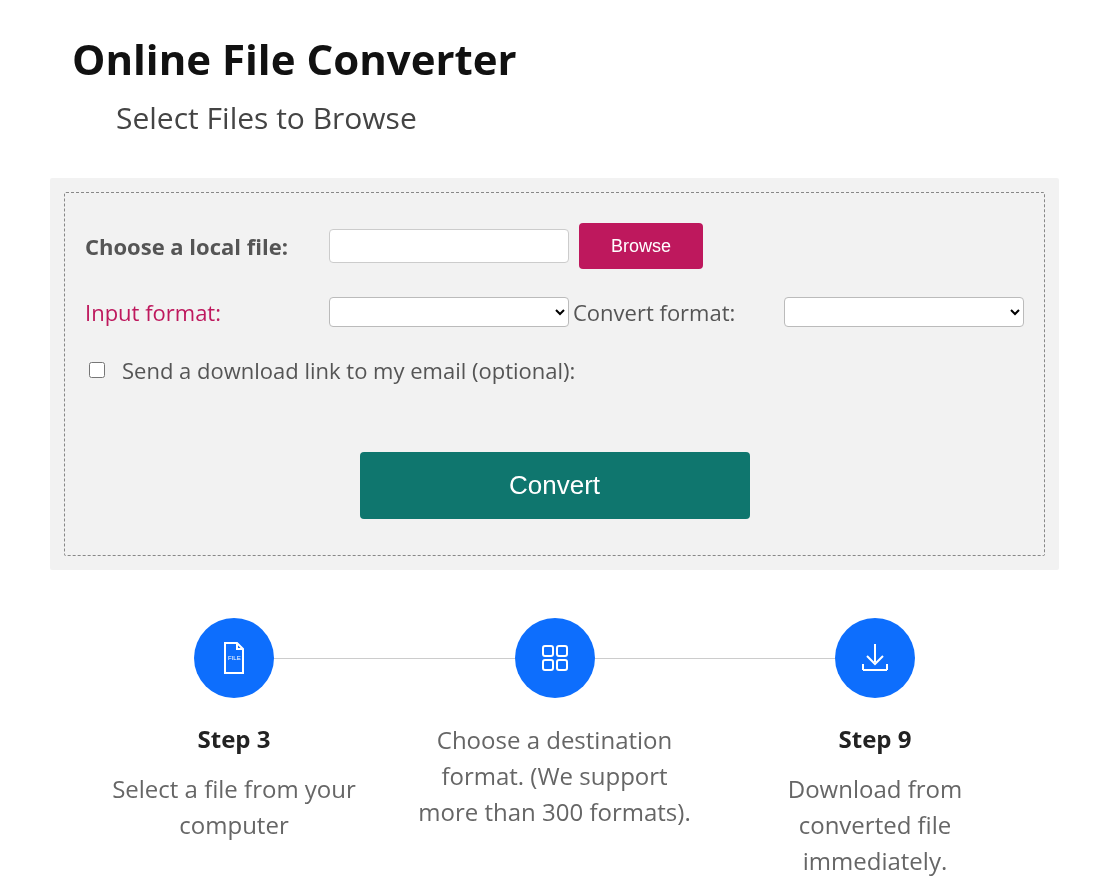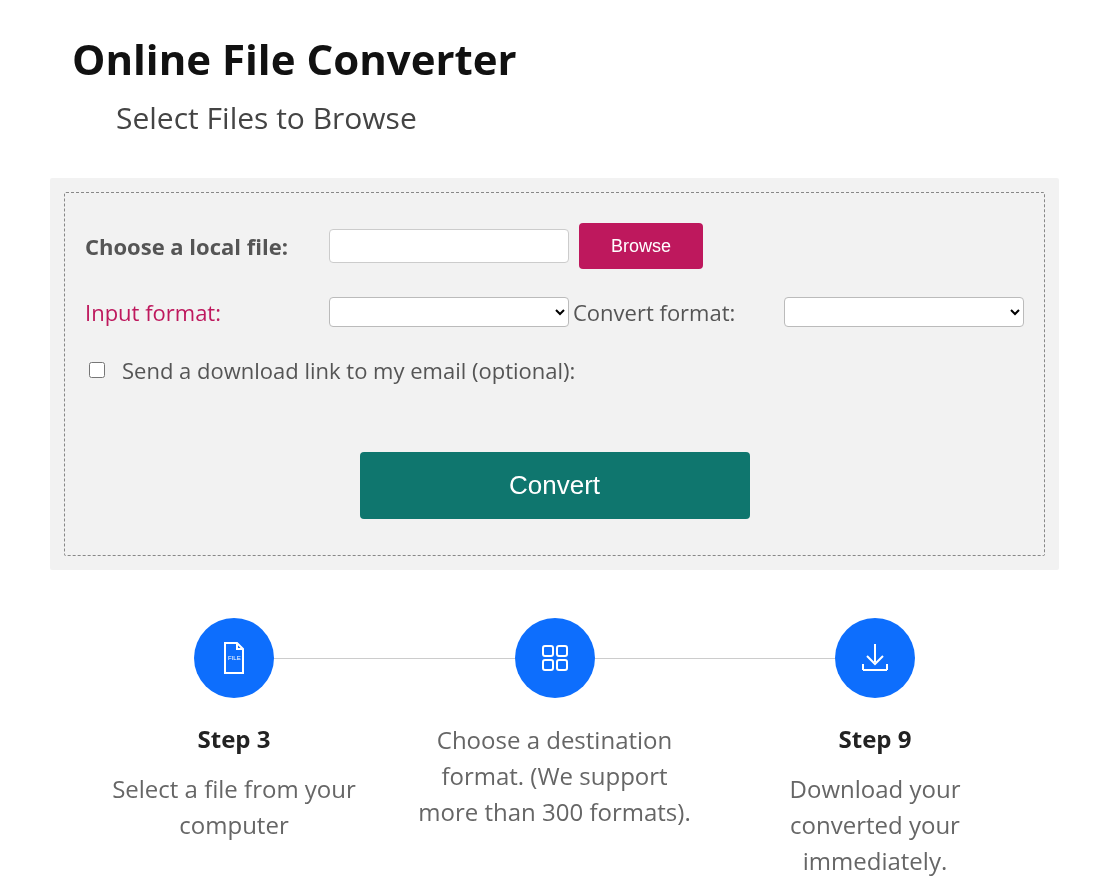--- a/index.html
+++ b/index.html
@@ -231,18 +231,18 @@
         <div class="circle">
           <svg width="36" height="36" viewBox="0 0 36 36">
             <path d="M18 4 v18"></path>
             <path d="M10 16 l8 8 l8 -8"></path>
             <path d="M6 30 h24"></path>
             <path d="M6 24 v6"></path>
             <path d="M30 24 v6"></path>
           </svg>
         </div>
         <h3>Step 9</h3>
-        <p>Download your converted your immediately.</p>
+        <p>Download from converted file immediately.</p>
       </div>
     </div>
   </div>
 
 </div>
 
 </body></html>

